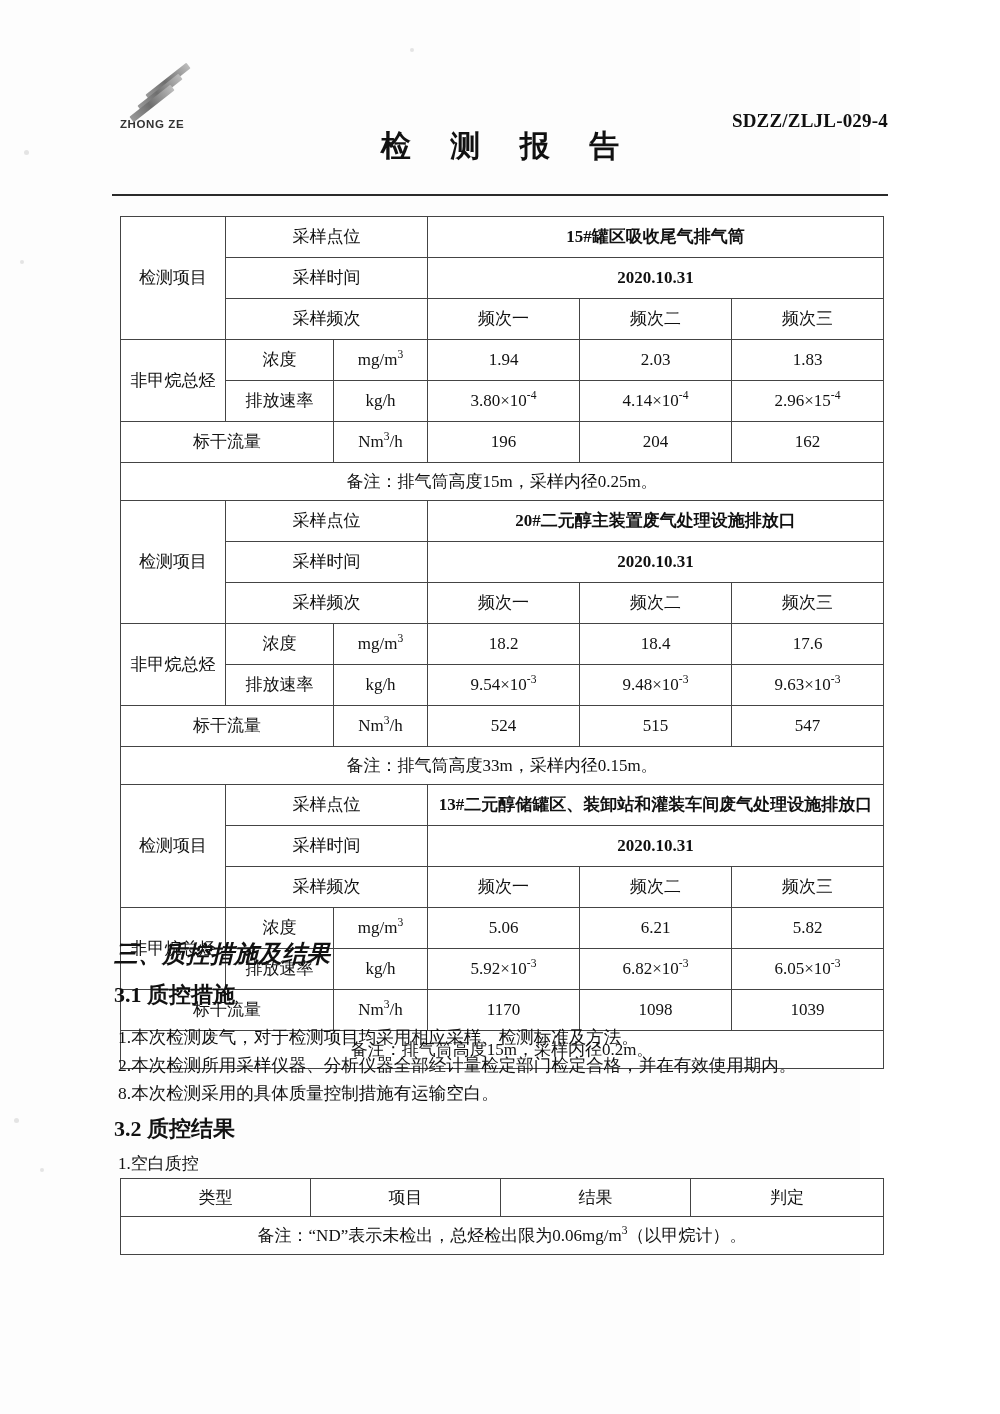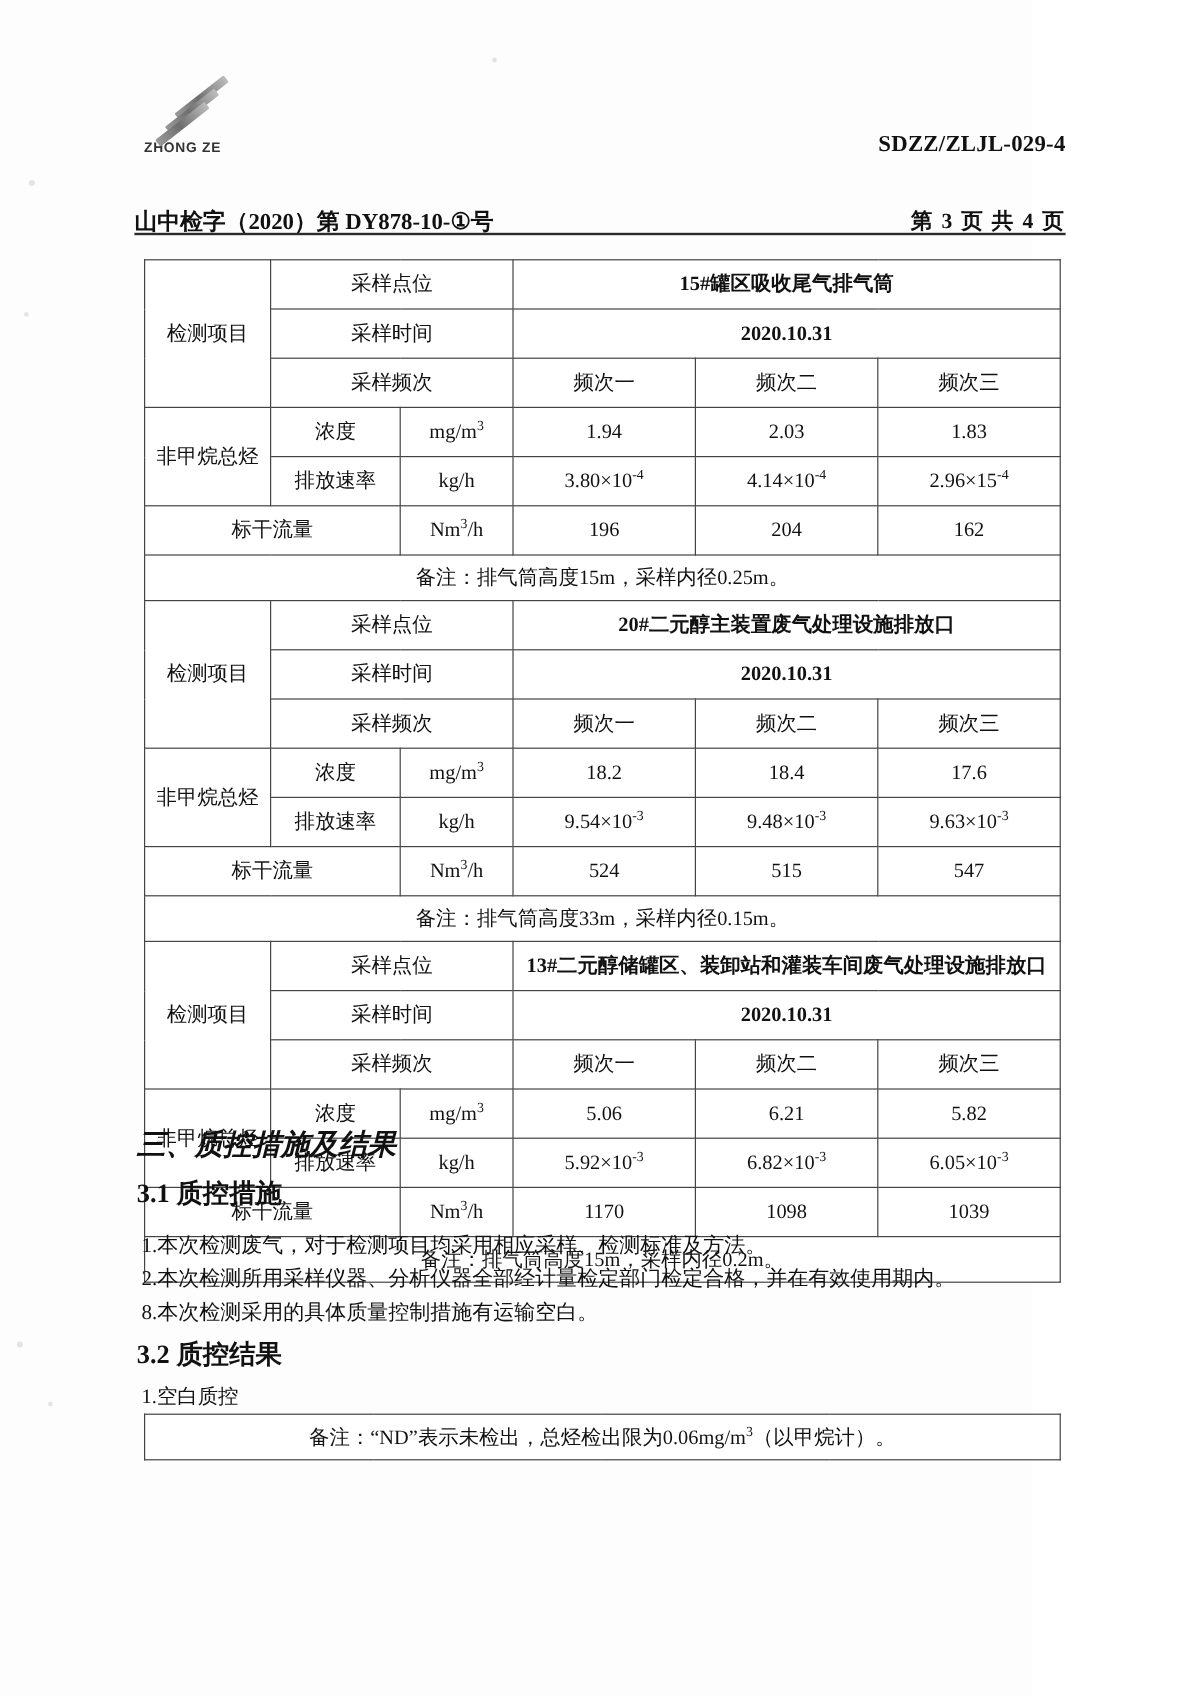--- a/index.html
+++ b/index.html
@@ -205,25 +205,22 @@
       <div class="logo-bars">
         <i></i>
           <i></i>
           <i></i>
       </div>
       <div class="logo-text">ZHONG ZE</div>
     </div>
 
     <div class="doc-code">SDZZ/ZLJL-029-4</div>
 
-
-    <div class="subhdr">
-      <div class="subhdr-left">山中检字（2020）第 DY878-10-①号</div>
-      <div class="subhdr-right">第 3 页  共 4 页</div>
-    </div>
+    <div class="report-title">检 测 报 告</div>
+
   </div>
   <div class="hdr-rule"></div>
 
   <table class="rpt main-table">
     <colgroup>
       <col style="width:105px">
       <col style="width:108px">
       <col style="width:94px">
       <col style="width:152px">
       <col style="width:152px">
@@ -369,18 +366,24 @@
 
   <table class="rpt qc-table">
     <colgroup>
       <col style="width:190px">
       <col style="width:190px">
       <col style="width:190px">
       <col style="width:193px">
     </colgroup>
     <tbody>
       <tr>
+        <td>类型</td>
+        <td>项目</td>
+        <td>结果</td>
+        <td>判定</td>
+      </tr>
+      <tr>
         <td colspan="4" class="remark"><span>备注：“ND”表示未检出，总烃检出限为0.06mg/m</span><sup>3</sup><span>（以甲烷计）。</span></td>
       </tr>
     </tbody>
   </table>
 
 </div>
 
 </body></html>

